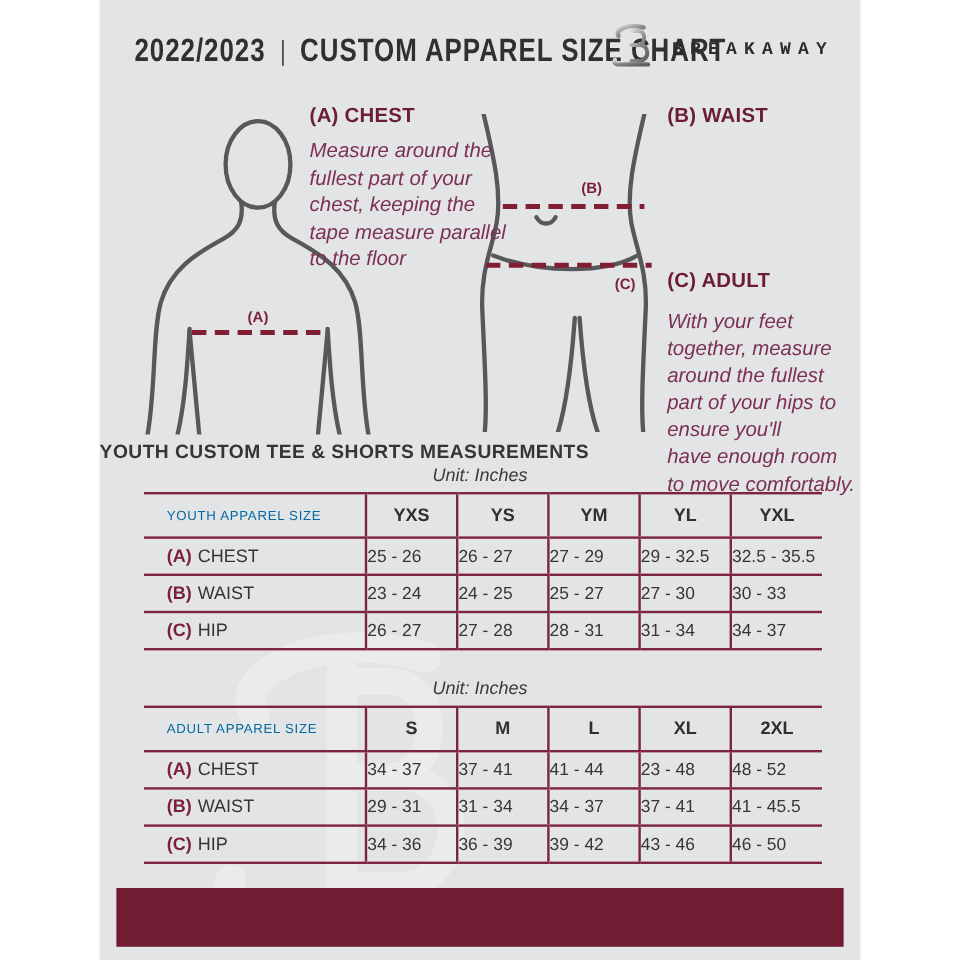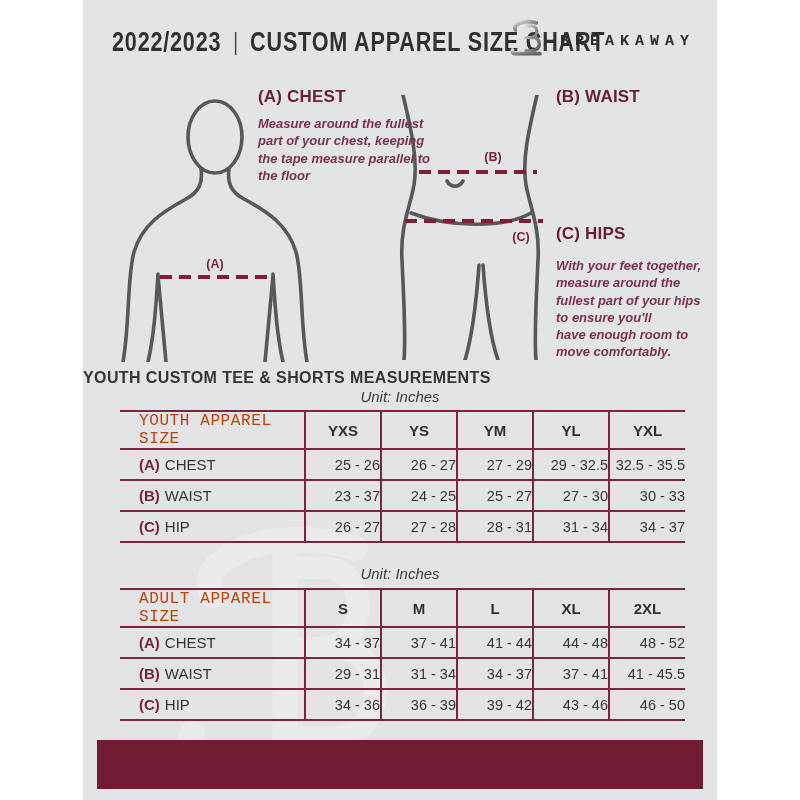--- a/index.html
+++ b/index.html
@@ -21,21 +21,21 @@
   .hdr-title{position:absolute;left:29px;top:27px;display:flex;align-items:center;gap:15px;
     transform:scaleX(0.8);transform-origin:left center;white-space:nowrap;color:#2F3032;}
   .hdr-title .season,.hdr-title .title{font-weight:700;font-size:27px;letter-spacing:1px;}
   .hdr-title .pipe{font-weight:400;font-size:23px;color:#4a4a4c;}
   .brand{position:absolute;right:22px;top:15px;display:flex;align-items:center;gap:9px;}
   .brand-name{font-weight:700;font-size:15px;letter-spacing:6px;color:#2B2C2E;font-family:Liberation Mono, monospace;}
 
   
   .guide-block{position:absolute;}
   .g-head{font-weight:800;font-size:17px;letter-spacing:.2px;color:var(--maroon-head);}
-  .g-body{margin-top:8px;font-style:italic;font-size:13px;line-height:1.33;color:var(--maroon-body);font-weight:bold;}
+  .g-body{margin-top:8px;font-style:italic;font-size:17px;line-height:1.33;color:var(--maroon-body);}
   .pre{white-space:pre-line;margin-top:13px;}
 
   .fig{position:absolute;}
   .fig path,.fig ellipse{fill:none;stroke:var(--fig);stroke-width:3.6;stroke-linecap:round;}
   .fig .dash{stroke:var(--dash);stroke-width:4.2;stroke-dasharray:12 7;stroke-linecap:butt;}
   .fig text{fill:#7A1F38;font-family:"Liberation Sans",sans-serif;font-weight:700;font-size:12.5px;}
 
   
   .sec-title{position:absolute;left:0;width:100%;text-align:left;font-weight:700;font-size:16px;
     letter-spacing:.4px;color:var(--ink);}
@@ -43,25 +43,25 @@
 
   
   .size-table{position:absolute;left:37px;width:565px;border-collapse:collapse;table-layout:fixed;
     border-bottom:2.5px solid var(--line);}
   .size-table thead tr>*{border-top:2.5px solid var(--line);border-bottom:2px solid var(--line);}
   .size-table tbody tr>*{border-bottom:2px solid var(--line);}
   .size-table th+th,.size-table td+td{border-left:2px solid var(--line);}
   .size-table thead tr{height:37px;}
   .size-table tbody tr{height:31px;}
   .col-label{width:185px;}
-  th.first{text-align:left;padding-left:19px;font-weight:400;font-size:16px;letter-spacing:.6px;color:#c2410c;font-family:Liberation Mono, monospace;}
+  th.first{text-align:left;padding-left:19px;font-weight:400;font-size:11px;letter-spacing:.6px;color:#0369a1;}
   th.size{font-weight:700;font-size:15px;color:#2F3032;}
   td.rowlabel{text-align:left;padding-left:19px;font-size:15px;color:#343436;}
   td.rowlabel .pfx{font-weight:800;color:#7A1F38;margin-right:5px;}
-  td.val{text-align:right;font-size:14.5px;color:#363638;}
+  td.val{text-align:left;font-size:14.5px;color:#363638;}
 
   
   .footer-bar{position:absolute;left:14px;top:740px;width:606px;height:49px;background:var(--maroon);}
 
   
   .watermark{position:absolute;left:72px;top:508px;opacity:.55;pointer-events:none;}
 </style>
 </head>
 <body>
 
@@ -134,21 +134,21 @@
     <div class="guide-block" style="left:175px;top:87px;width:172px">
       <div class="g-head">(A) CHEST</div>
       <div class="g-body">Measure around the fullest part of your chest, keeping the tape measure parallel to the floor</div>
     </div>
 
     <div class="guide-block" style="left:473px;top:87px;width:152px">
       <div class="g-head">(B) WAIST</div>
     </div>
 
     <div class="guide-block" style="left:473px;top:224px;width:160px">
-      <div class="g-head">(C) HIPS</div>
+      <div class="g-head">(C) ADULT</div>
       <div class="g-body pre">With your feet together, measure around the fullest part of your hips to ensure you'll
 have enough room to move comfortably.</div>
     </div>
 
     <div class="sec-title" style="top:369px">YOUTH CUSTOM TEE &amp; SHORTS MEASUREMENTS</div>
     <div class="sec-unit" style="top:388px">Unit: Inches</div>
 
     <table class="size-table" style="top:410px">
       <colgroup>
           <col class="col-label">
@@ -176,21 +176,21 @@
           <td class="val">25 - 26</td>
           <td class="val">26 - 27</td>
           <td class="val">27 - 29</td>
           <td class="val">29 - 32.5</td>
           <td class="val">32.5 - 35.5</td>
         </tr>
         <tr>
           <td class="rowlabel">
             <span class="pfx">(B)</span><span>WAIST</span>
           </td>
-          <td class="val">23 - 37</td>
+          <td class="val">23 - 24</td>
           <td class="val">24 - 25</td>
           <td class="val">25 - 27</td>
           <td class="val">27 - 30</td>
           <td class="val">30 - 33</td>
         </tr>
         <tr>
           <td class="rowlabel">
             <span class="pfx">(C)</span><span>HIP</span>
           </td>
           <td class="val">26 - 27</td>
@@ -224,21 +224,21 @@
         </tr>
       </thead>
       <tbody>
         <tr>
           <td class="rowlabel">
             <span class="pfx">(A)</span><span>CHEST</span>
           </td>
           <td class="val">34 - 37</td>
           <td class="val">37 - 41</td>
           <td class="val">41 - 44</td>
-          <td class="val">44 - 48</td>
+          <td class="val">23 - 48</td>
           <td class="val">48 - 52</td>
         </tr>
         <tr>
           <td class="rowlabel">
             <span class="pfx">(B)</span><span>WAIST</span>
           </td>
           <td class="val">29 - 31</td>
           <td class="val">31 - 34</td>
           <td class="val">34 - 37</td>
           <td class="val">37 - 41</td>

